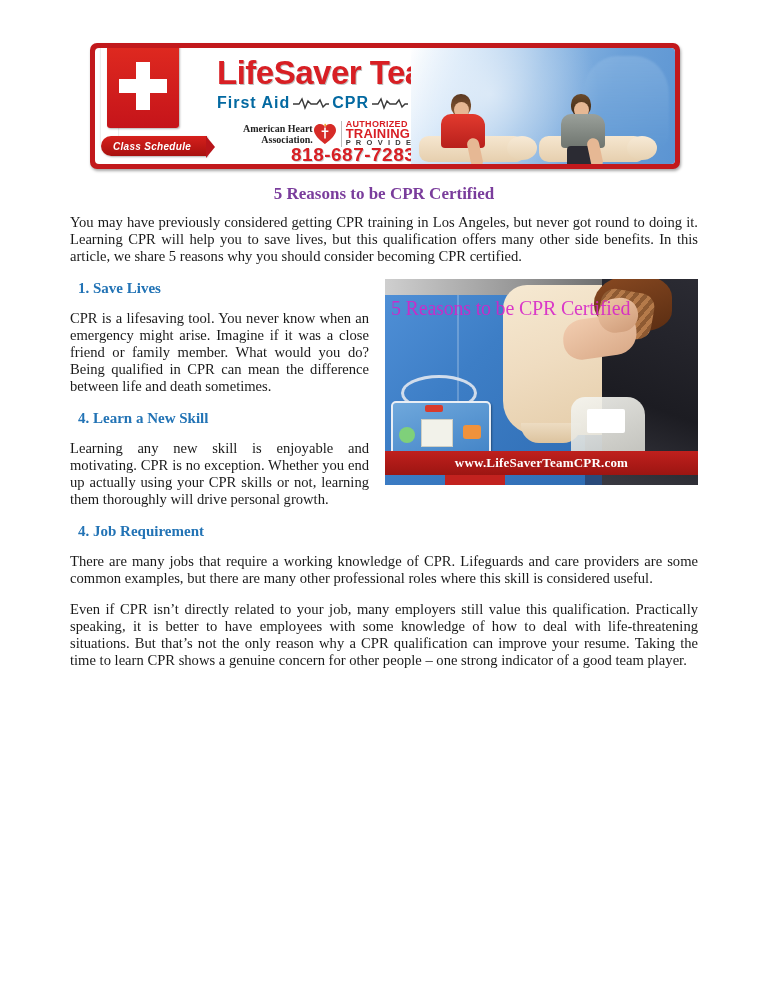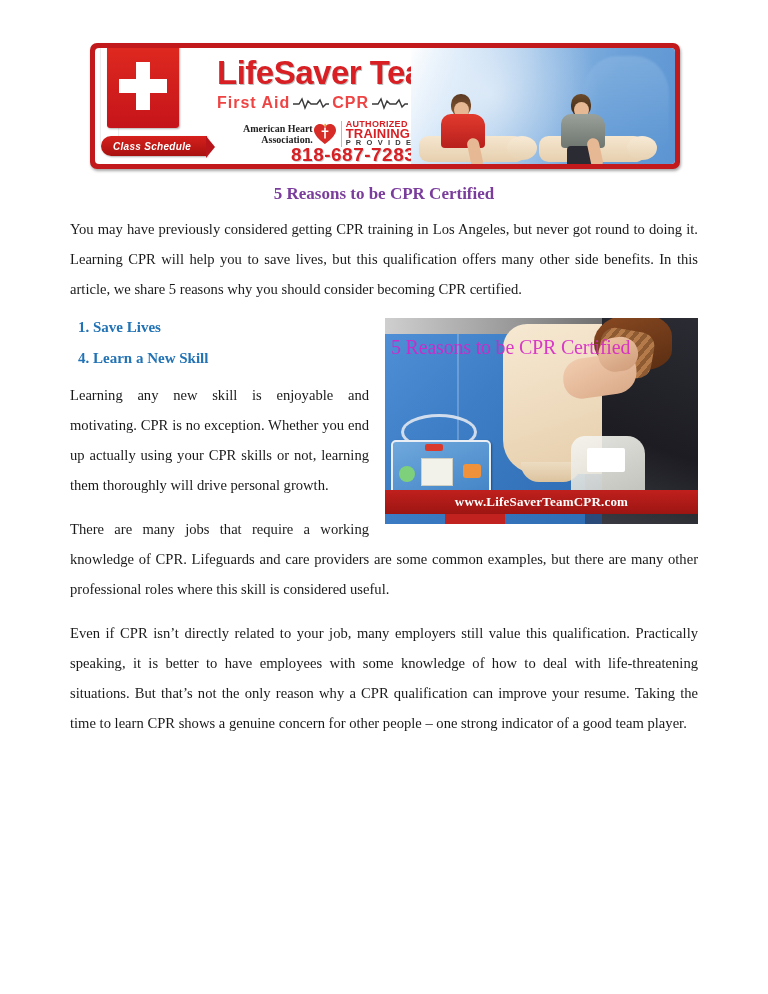--- a/index.html
+++ b/index.html
@@ -112,21 +112,21 @@
     text-shadow: 1px 1px 0 rgba(0,0,0,.25);
     white-space: nowrap;
   }
   .brand-sub {
     position: absolute;
     left: 122px;
     top: 46px;
     font-family: "Liberation Sans", sans-serif;
     font-weight: bold;
     font-size: 16px;
-    color: #ef4444;
+    color: #0369a1;
     letter-spacing: 1px;
     white-space: nowrap;
     display: flex;
     align-items: center;
     gap: 3px;
   }
   .ecg {
     display: inline-block;
     width: 36px;
     height: 14px;
@@ -255,21 +255,21 @@
   }
   .content {
     position: absolute;
     left: 70px;
     top: 214px;
     width: 628px;
   }
   p.body {
     margin: 0 0 14px 0;
     font-size: 14.6px;
-    line-height: 30px;
+    line-height: 17px;
     text-align: justify;
     text-justify: inter-word;
     color: #1a1a1a;
   }
   h2.section {
     margin: 0 0 13px 8px;
     font-size: 15px;
     font-weight: bold;
     color: #2273b5;
     line-height: 18px;
@@ -521,25 +521,27 @@
         </div>
         <div class="redbar-left"></div>
       </div>
       <div class="overlay-title">5 Reasons to be CPR Certified</div>
       <div class="url-bar">
         <span>www.LifeSaverTeamCPR.com</span>
       </div>
     </div>
 
     <h2 class="section">1. Save Lives</h2>
+    <p class="body">CPR is a lifesaving tool. You never know when an emergency might arise. Imagine if it was a close friend or family member. What would you do? Being qualified in CPR can mean the difference between life and death sometimes.</p>
 
     <h2 class="section">4. Learn a New Skill</h2>
     <p class="body">Learning any new skill is enjoyable and motivating. CPR is no exception. Whether you end up actually using your CPR skills or not, learning them thoroughly will drive personal growth.</p>
 
 
+    <h2 class="section">4. Job Requirement</h2>
     <p class="body">There are many jobs that require a working knowledge of CPR. Lifeguards and care providers are some common examples, but there are many other professional roles where this skill is considered useful.</p>
 
     <p class="body">Even if CPR isn’t directly related to your job, many employers still value this qualification. Practically speaking, it is better to have employees with some knowledge of how to deal with life-threatening situations. But that’s not the only reason why a CPR qualification can improve your resume. Taking the time to learn CPR shows a genuine concern for other people – one strong indicator of a good team player.</p>
 
 
   </div>
 
 </div>
 
 </body></html>

